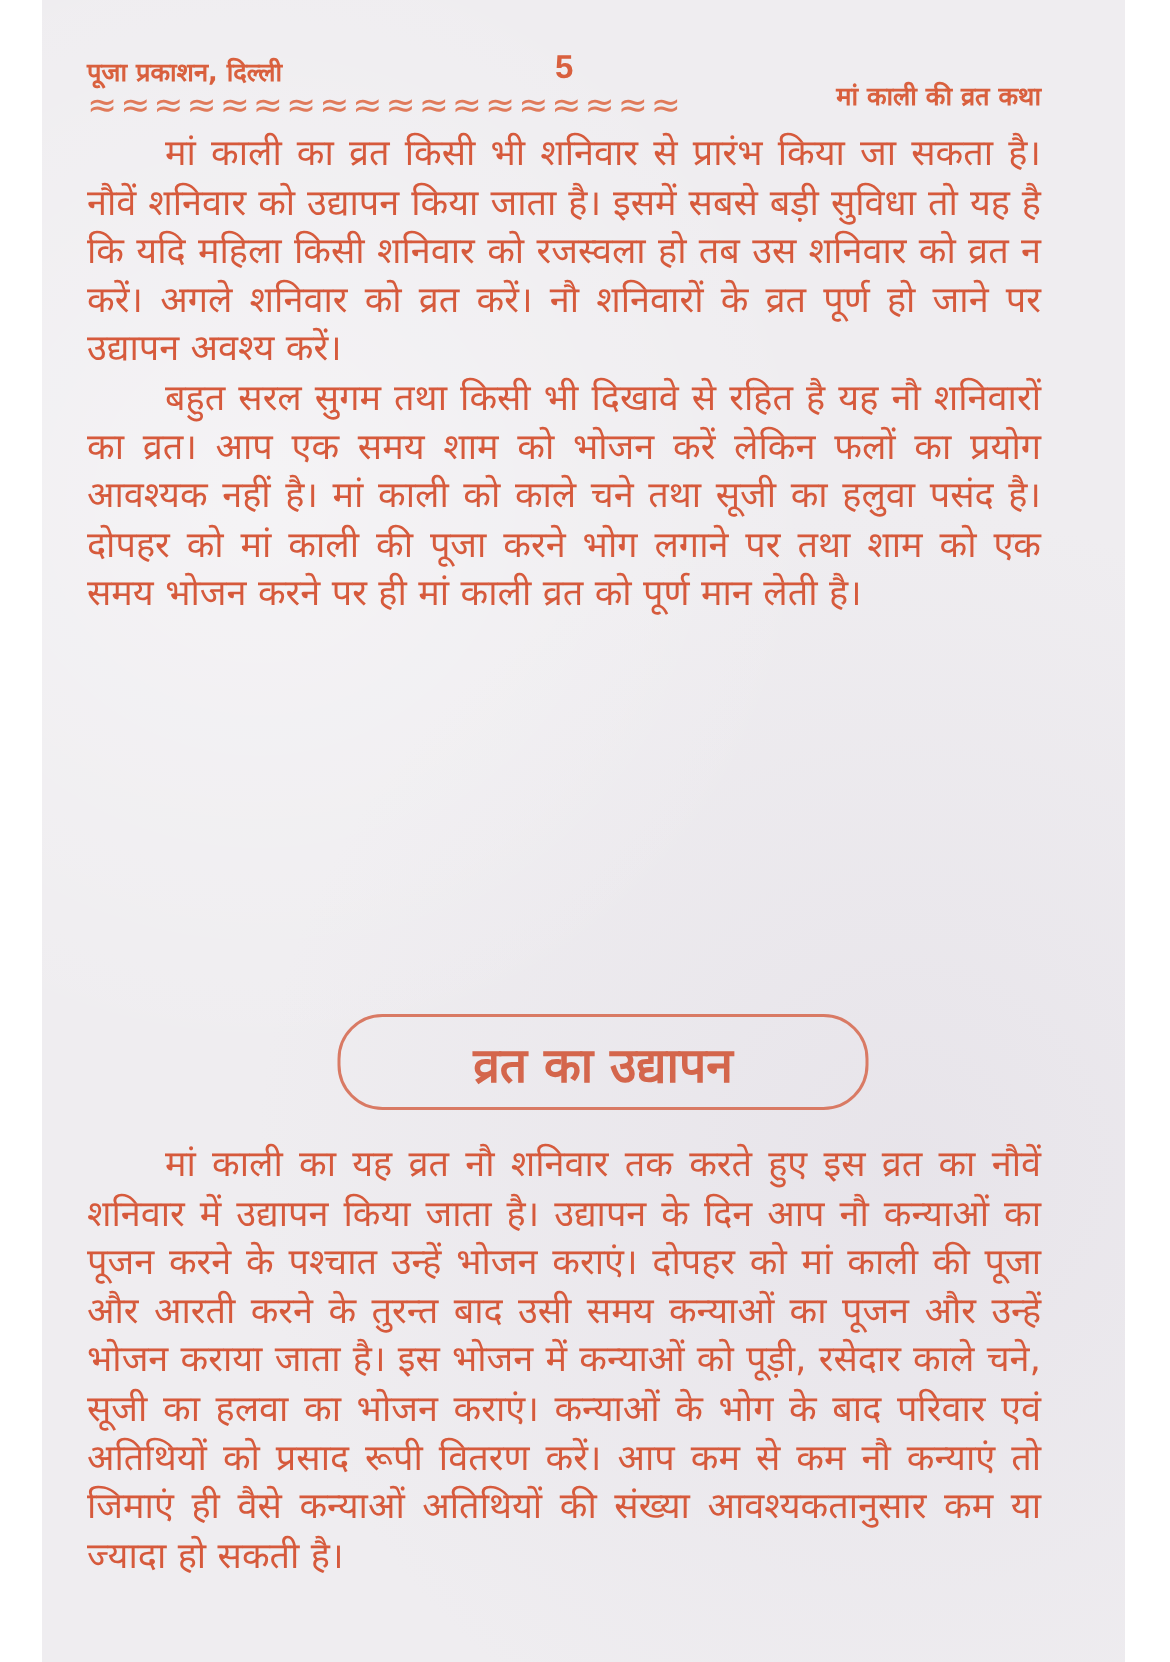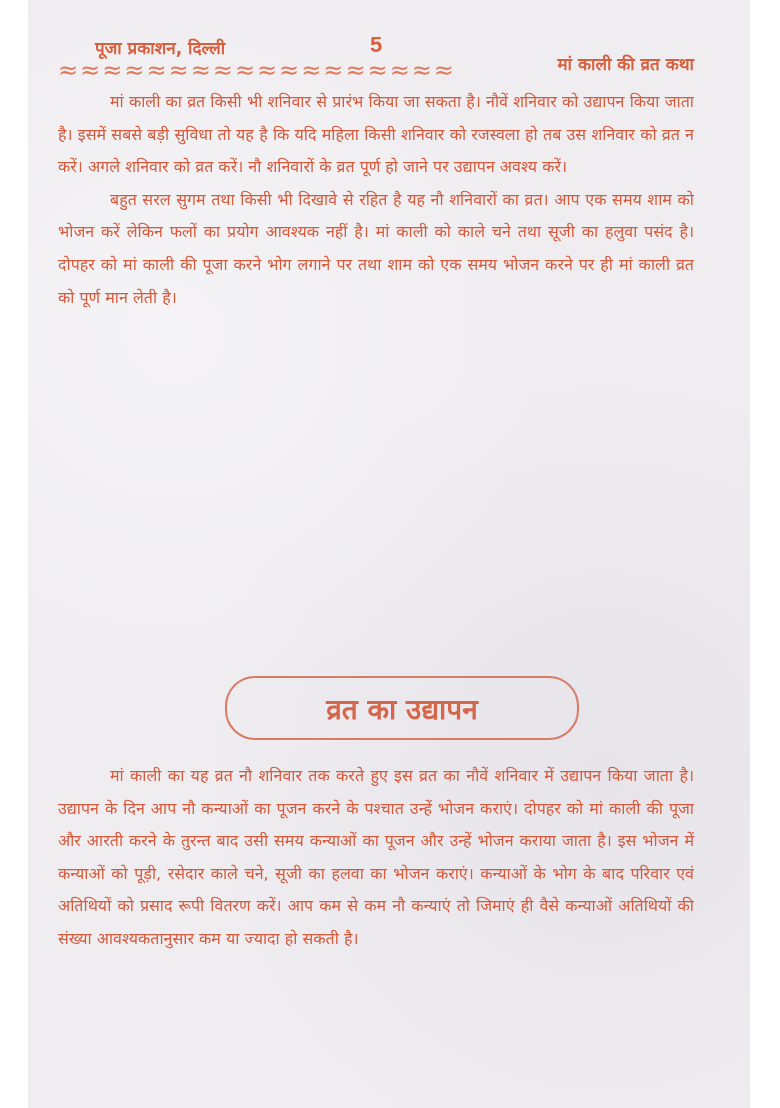--- a/index.html
+++ b/index.html
@@ -20,52 +20,52 @@
       radial-gradient(circle at 80% 70%, rgba(220,215,225,0.4) 0, rgba(220,215,225,0) 45%);
   }
   .header {
     position: absolute;
     left: 58px; top: 36px; width: 636px;
     height: 28px;
     color: #d9603e;
     font-weight: bold;
     font-size: 17px;
   }
-  .header .left { position: absolute; left: 0; top: 0; margin-left: 37px; }
+  .header .left { position: absolute; left: 0; top: 0; }
   .header .center { position: absolute; left: 312px; top: -4px; font-size: 22px; font-family: "Liberation Sans", sans-serif; }
   .header .right { position: absolute; right: 0; top: 16px; }
   .wave {
     position: absolute;
     left: 58px; top: 58px; width: 640px; height: 24px;
     color: #e07a5a;
     font-size: 24px;
     letter-spacing: 2px;
     white-space: nowrap;
     overflow: hidden;
     line-height: 24px;
   }
   .body-text {
     position: absolute;
     left: 58px; width: 636px;
     color: #d65a3c;
-    font-size: 16px;
+    font-size: 24px;
     line-height: 32.6px;
     text-align: justify;
     font-family: "DejaVu Sans", sans-serif;
   }
   .para { margin: 0; text-indent: 52px; }
   .title-box {
     position: absolute;
     left: 225px; top: 676px;
     width: 350px; height: 60px;
     border: 2px solid #d97a64;
     border-radius: 30px;
     display: flex; align-items: center; justify-content: center;
     color: #d4664c;
-    font-size: 28px;
+    font-size: 32px;
     font-weight: bold;
   }
 </style>
 </head>
 <body>
 
 <div class="page">
 </div>
 
 <div class="header">

